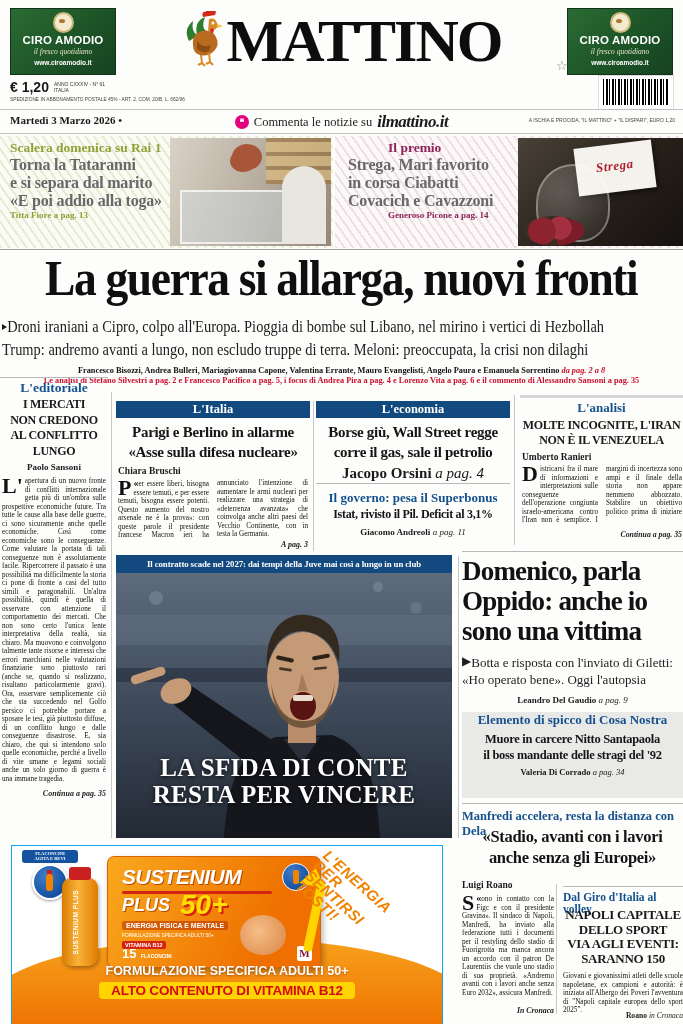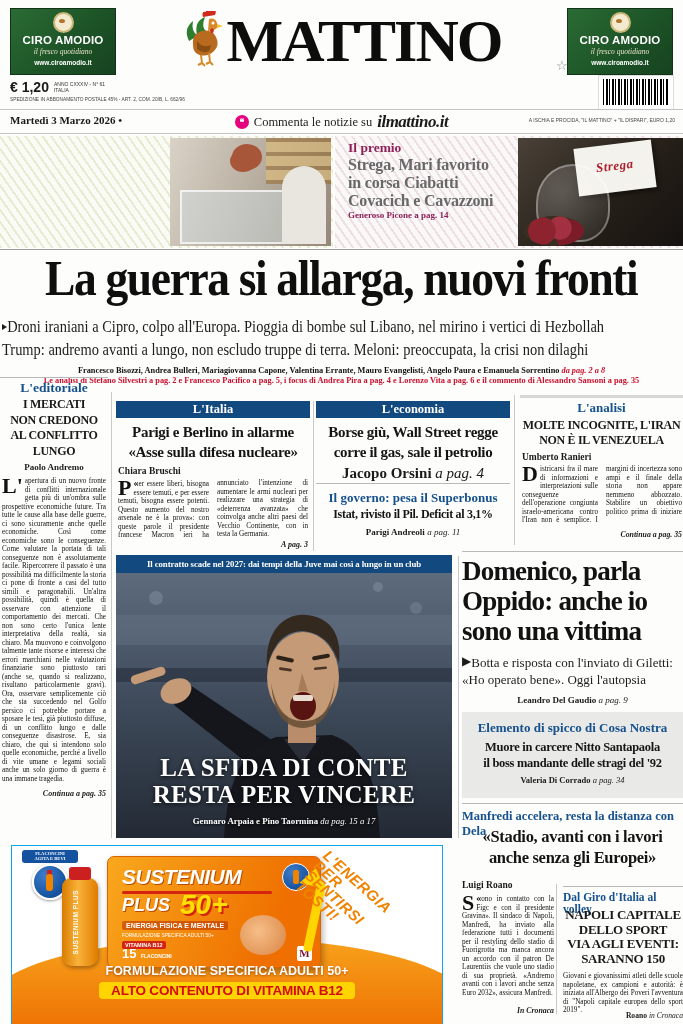--- a/index.html
+++ b/index.html
@@ -37,21 +37,21 @@
   .c-icon{width:14px;height:14px;border-radius:50%;background:#e5007d;color:#fff;font-size:9px;line-height:14px;text-align:center;font-weight:bold;}
   .c-label{font-size:12.5px;color:#222;}
   .c-site{font-size:17px;font-weight:bold;font-style:italic;letter-spacing:-.5px;}
   .ischia{right:8px;top:117px;font-size:5px;font-family:"Liberation Sans",sans-serif;color:#444;}
 
   
   .teaser{top:136px;height:112px;}
   .tz-l{left:0;width:333px;background:repeating-linear-gradient(55deg,rgba(150,170,60,.20) 0 2px,rgba(150,170,60,0) 2px 7px),#fbfbf6;}
   .tz-r{left:335px;width:348px;background:repeating-linear-gradient(55deg,rgba(160,70,110,.14) 0 2px,rgba(160,70,110,0) 2px 7px),#fbf8f8;}
   .tz-kick{font-size:13.5px;font-weight:bold;}
-  .kick-green{color:#8fa236;} .kick-maroon{color:#8e2157;}
+  .kick-green{color:#8fa236;} .kick-maroon{color:#8e2157;margin-left:40px;}
   .tz-head{font-size:16px;line-height:1.13;color:#686868;font-weight:bold;letter-spacing:-.2px;}
   .tz-credit{font-size:9px;font-weight:bold;}
   .tzl-txt{left:10px;top:140px;width:158px;} .tzr-txt{left:348px;top:140px;width:164px;}
   .tz-photo{top:138px;height:108px;overflow:hidden;}
   .ph-l{left:170px;width:161px;background:linear-gradient(110deg,#d9d2c6,#b5ab9d 55%,#948778);}
   .ph-l .hair{position:absolute;left:62px;top:6px;width:30px;height:26px;border-radius:50%;background:#a8563a;box-shadow:-4px 4px 0 -2px #a8563a;}
   .ph-l .case{position:absolute;left:10px;top:52px;width:110px;height:50px;background:rgba(210,225,230,.45);border:2px solid rgba(255,255,255,.7);}
   .ph-l .baker{position:absolute;left:112px;top:28px;width:44px;height:78px;border-radius:22px 22px 0 0;background:#e9e6df;}
   .ph-l .shelf{position:absolute;left:96px;top:0;width:65px;height:46px;
       background:repeating-linear-gradient(0deg,rgba(150,105,45,.55) 0 4px,rgba(222,188,120,.65) 4px 14px);}
@@ -126,21 +126,21 @@
   .an-head{left:520px;top:418px;width:163px;text-align:center;font-size:12px;font-weight:bold;line-height:15px;letter-spacing:-.3px;}
   .an-auth{left:522px;top:452px;width:160px;font-size:9.5px;font-weight:bold;}
   .an-body{left:522px;top:465px;width:160px;height:64px;column-count:2;column-gap:8px;overflow:hidden;}
   .an-cont{left:522px;top:530px;width:160px;text-align:right;font-size:7.8px;font-weight:bold;font-style:italic;}
 
   
   .hr-op{left:462px;top:551px;width:221px;}
   .op-head{left:462px;top:556px;width:221px;font-size:27px;font-weight:bold;line-height:30px;letter-spacing:-.8px;color:#121212;}
   .op-deck{left:462px;top:653px;width:221px;font-size:13px;line-height:17px;color:#1c1c1c;}
   .op-cred{left:462px;top:695px;width:221px;text-align:center;font-size:9px;}
-  .gray-box{left:462px;top:712px;width:221px;height:86px;background:#e9e9e7;box-sizing:border-box;padding-top:8px;}
+  .gray-box{left:462px;top:712px;width:221px;height:86px;background:#e9e9e7;box-sizing:border-box;padding-top:0;}
   .gb-kick{text-align:center;font-size:13px;font-weight:bold;color:#15518e;}
   .gb-head{text-align:center;font-size:12.5px;font-weight:bold;line-height:15.5px;letter-spacing:-.3px;margin-top:4px;color:#161616;}
   .gb-cred{text-align:center;font-size:8.5px;margin-top:4px;}
 
   
   .hr-bt{left:462px;top:803px;width:221px;}
   .st-kick{left:462px;top:809px;width:221px;font-size:12.5px;font-weight:bold;color:#15518e;}
   .st-head{left:462px;top:826px;width:221px;text-align:center;font-size:16.5px;font-weight:bold;line-height:21px;letter-spacing:-.3px;color:#141414;}
   .st-auth{left:462px;top:880px;width:92px;font-size:9.5px;font-weight:bold;}
   .st-body{left:462px;top:894px;width:92px;height:112px;overflow:hidden;}
@@ -260,20 +260,27 @@
   <div class="abs datebar"></div>
   <div class="abs date-txt">Martedì 3 Marzo 2026 •</div>
   <div class="abs comment-wrap">
     <span class="c-icon">❝</span>
     <span class="c-label">Commenta le notizie su</span>
     <span class="c-site">ilmattino.it</span>
   </div>
   <div class="abs ischia">A ISCHIA E PROCIDA, "IL MATTINO" + "IL DISPARI", EURO 1,20</div>
 
   <div class="abs teaser tz-l"></div>
+  <div class="abs tzl-txt">
+    <div class="tz-kick kick-green">Scalera domenica su Rai 1</div>
+    <div class="tz-head pl">Torna la Tataranni
+e si separa dal marito
+«E poi addio alla toga»</div>
+    <div class="tz-credit kick-green">Titta Fiore a pag. 13</div>
+  </div>
   <div class="abs tz-photo ph-l">
     <div class="shelf"></div>
     <div class="case"></div>
     <div class="hair"></div>
     <div class="baker"></div>
   </div>
 
   <div class="abs teaser tz-r"></div>
   <div class="abs tzr-txt">
     <div class="tz-kick kick-maroon">Il premio</div>
@@ -300,21 +307,21 @@
   <div class="abs vr vr-c"></div>
   <div class="abs vr vr-d"></div>
   <div class="abs hr hr-ed"></div>
   <div class="abs hr-an"></div>
 
   <div class="abs ed-label">L'editoriale</div>
   <div class="abs ed-head pl">I MERCATI
 NON CREDONO
 AL CONFLITTO
 LUNGO</div>
-  <div class="abs ed-auth">Paolo Andremo</div>
+  <div class="abs ed-auth">Paolo Sansoni</div>
   <div class="abs ed-body body-sm jst">
     <span class="dropcap">L'</span><span>apertura di un nuovo fronte di conflitti internazionale getta più di un'ombra sulle prospettive economiche future. Tra tutte le cause alla base delle guerre, ci sono sicuramente anche quelle economiche. Così come economiche sono le conseguenze. Come valutare la portata di tali conseguenze non è assolutamente facile. Ripercorrere il passato è una possibilità ma difficilmente la storia ci pone di fronte a casi del tutto simili e paragonabili. Un'altra possibilità, quindi è quella di osservare con attenzione il comportamento dei mercati. Che non sono certo l'unica lente interpretativa della realtà, sia chiaro. Ma muovono e coinvolgono talmente tante risorse e interessi che errori marchiani nelle valutazioni finanziarie sono piuttosto rari (anche se, quando si realizzano, risultano particolarmente gravi). Ora, osservare semplicemente ciò che sta succedendo nel Golfo persico ci potrebbe portare a sposare le tesi, già piuttosto diffuse, di un conflitto lungo e dalle conseguenze disastrose. E, sia chiaro, che qui si intendono solo quelle economiche, perché a livello di vite umane e legami sociali anche un solo giorno di guerra è una immane tragedia.</span>
   </div>
   <div class="abs ed-cont">Continua a pag. 35</div>
 
   <div class="abs sec-bar it-bar">L'Italia</div>
   <div class="abs it-head pl">Parigi e Berlino in allarme
 «Asse sulla difesa nucleare»</div>
   <div class="abs it-auth">Chiara Bruschi</div>
   <div class="abs it-body body-sm jst">
@@ -322,21 +329,21 @@
   </div>
   <div class="abs it-pag">A pag. 3</div>
 
   <div class="abs sec-bar ec-bar">L'economia</div>
   <div class="abs ec-head pl">Borse giù, Wall Street regge
 corre il gas, sale il petrolio</div>
   <div class="abs ec-credit"><span class="cr-name">Jacopo Orsini</span><span class="cr-pages"> a pag. 4</span></div>
   <div class="abs hr hr-ec"></div>
   <div class="abs ec-kick2">Il governo: pesa il Superbonus</div>
   <div class="abs ec-head2">Istat, rivisto il Pil. Deficit al 3,1%</div>
-  <div class="abs ec-credit2"><span class="cr-name">Parigi Andreoli</span><span class="cr-pages"> a pag. 11</span></div>
+  <div class="abs ec-credit2"><span class="cr-name">Giacomo Andreoli</span><span class="cr-pages"> a pag. 11</span></div>
 
   <div class="abs an-label">L'analisi</div>
   <div class="abs an-head pl">MOLTE INCOGNITE, L'IRAN
 NON È IL VENEZUELA</div>
   <div class="abs an-auth">Umberto Ranieri</div>
   <div class="abs an-body body-sm jst">
     <span class="dropcap">D</span><span>istricarsi fra il mare di informazioni e interpretazioni sulle conseguenze dell'operazione congiunta israelo-americana contro l'Iran non è semplice. I margini di incertezza sono ampi e il finale della storia non appare nemmeno abbozzato. Stabilire un obiettivo politico prima di iniziare una guerra è fondamentale.</span>
   </div>
   <div class="abs an-cont">Continua a pag. 35</div>
 
@@ -368,21 +375,20 @@
       <rect x="196" y="82" width="18" height="4" rx="2" fill="#2c2218" transform="rotate(-10 205 84)"></rect>
       <rect x="163" y="95" width="13" height="2.6" rx="1.3" fill="#4a3526" transform="rotate(8 169 96)"></rect>
       <rect x="198" y="94" width="13" height="2.6" rx="1.3" fill="#4a3526" transform="rotate(-6 204 95)"></rect>
       <path d="M186 100 L182 118 L192 118 Z" fill="#a87c59"></path>
       <path d="M155 110 C158 144 170 154 187 155 C205 154 216 142 219 108 C214 138 206 148 187 148 C170 148 160 136 155 110 Z" fill="#6b5138" opacity=".9"></path>
       <ellipse cx="187" cy="133" rx="13" ry="14" fill="#571410"></ellipse>
       <rect x="177" y="122" width="20" height="6" rx="2" fill="#e8dcd0"></rect>
     </svg>
     <div class="conte-ovl pl">LA SFIDA DI CONTE
 RESTA PER VINCERE</div>
-    <div class="conte-cred"><span class="n">Gennaro Arpaia e Pino Taormina</span><span class="p"> da pag. 15 a 17</span></div>
   </div>
 
   <div class="abs hr hr-op"></div>
   <div class="abs op-head pl">Domenico, parla
 Oppido: anche io
 sono una vittima</div>
   <div class="abs op-deck"><span class="deck-arrow">▶</span><span>Botta e risposta con l'inviato di Giletti: «Ho operato bene». Oggi l'autopsia</span></div>
   <div class="abs op-cred"><span class="cr-name">Leandro Del Gaudio</span><span class="cr-pages"> a pag. 9</span></div>
 
   <div class="abs gray-box">
@@ -401,21 +407,21 @@
   </div>
   <div class="abs st-tail">In Cronaca</div>
 
   <div class="abs vr vr-e"></div>
   <div class="abs vl-rule"></div>
   <div class="abs vl-kick">Dal Giro d'Italia al volley</div>
   <div class="abs vl-head pl">NAPOLI CAPITALE
 DELLO SPORT
 VIA AGLI EVENTI:
 SARANNO 150</div>
-  <div class="abs vl-body body-sm jst">Giovani e giovanissimi atleti delle scuole napoletane, ex campioni e autorità: è iniziata all'Albergo dei Poveri l'avventura di "Napoli capitale europea dello sport 2019".</div>
+  <div class="abs vl-body body-sm jst">Giovani e giovanissimi atleti delle scuole napoletane, ex campioni e autorità: è iniziata all'Albergo dei Poveri l'avventura di "Napoli capitale europea dello sport 2025".</div>
   <div class="abs vl-tail"><span class="n">Roano</span><span class="t"> in Cronaca</span></div>
 
   <div class="abs ad-box">
     <div class="ad-swoosh"></div>
     <div class="ad-badge-lbl pl">FLACONCINI
 AGITA E BEVI</div>
     <div class="ad-badge">
         <div class="bc"></div>
         <div class="bt"></div>
       </div>

